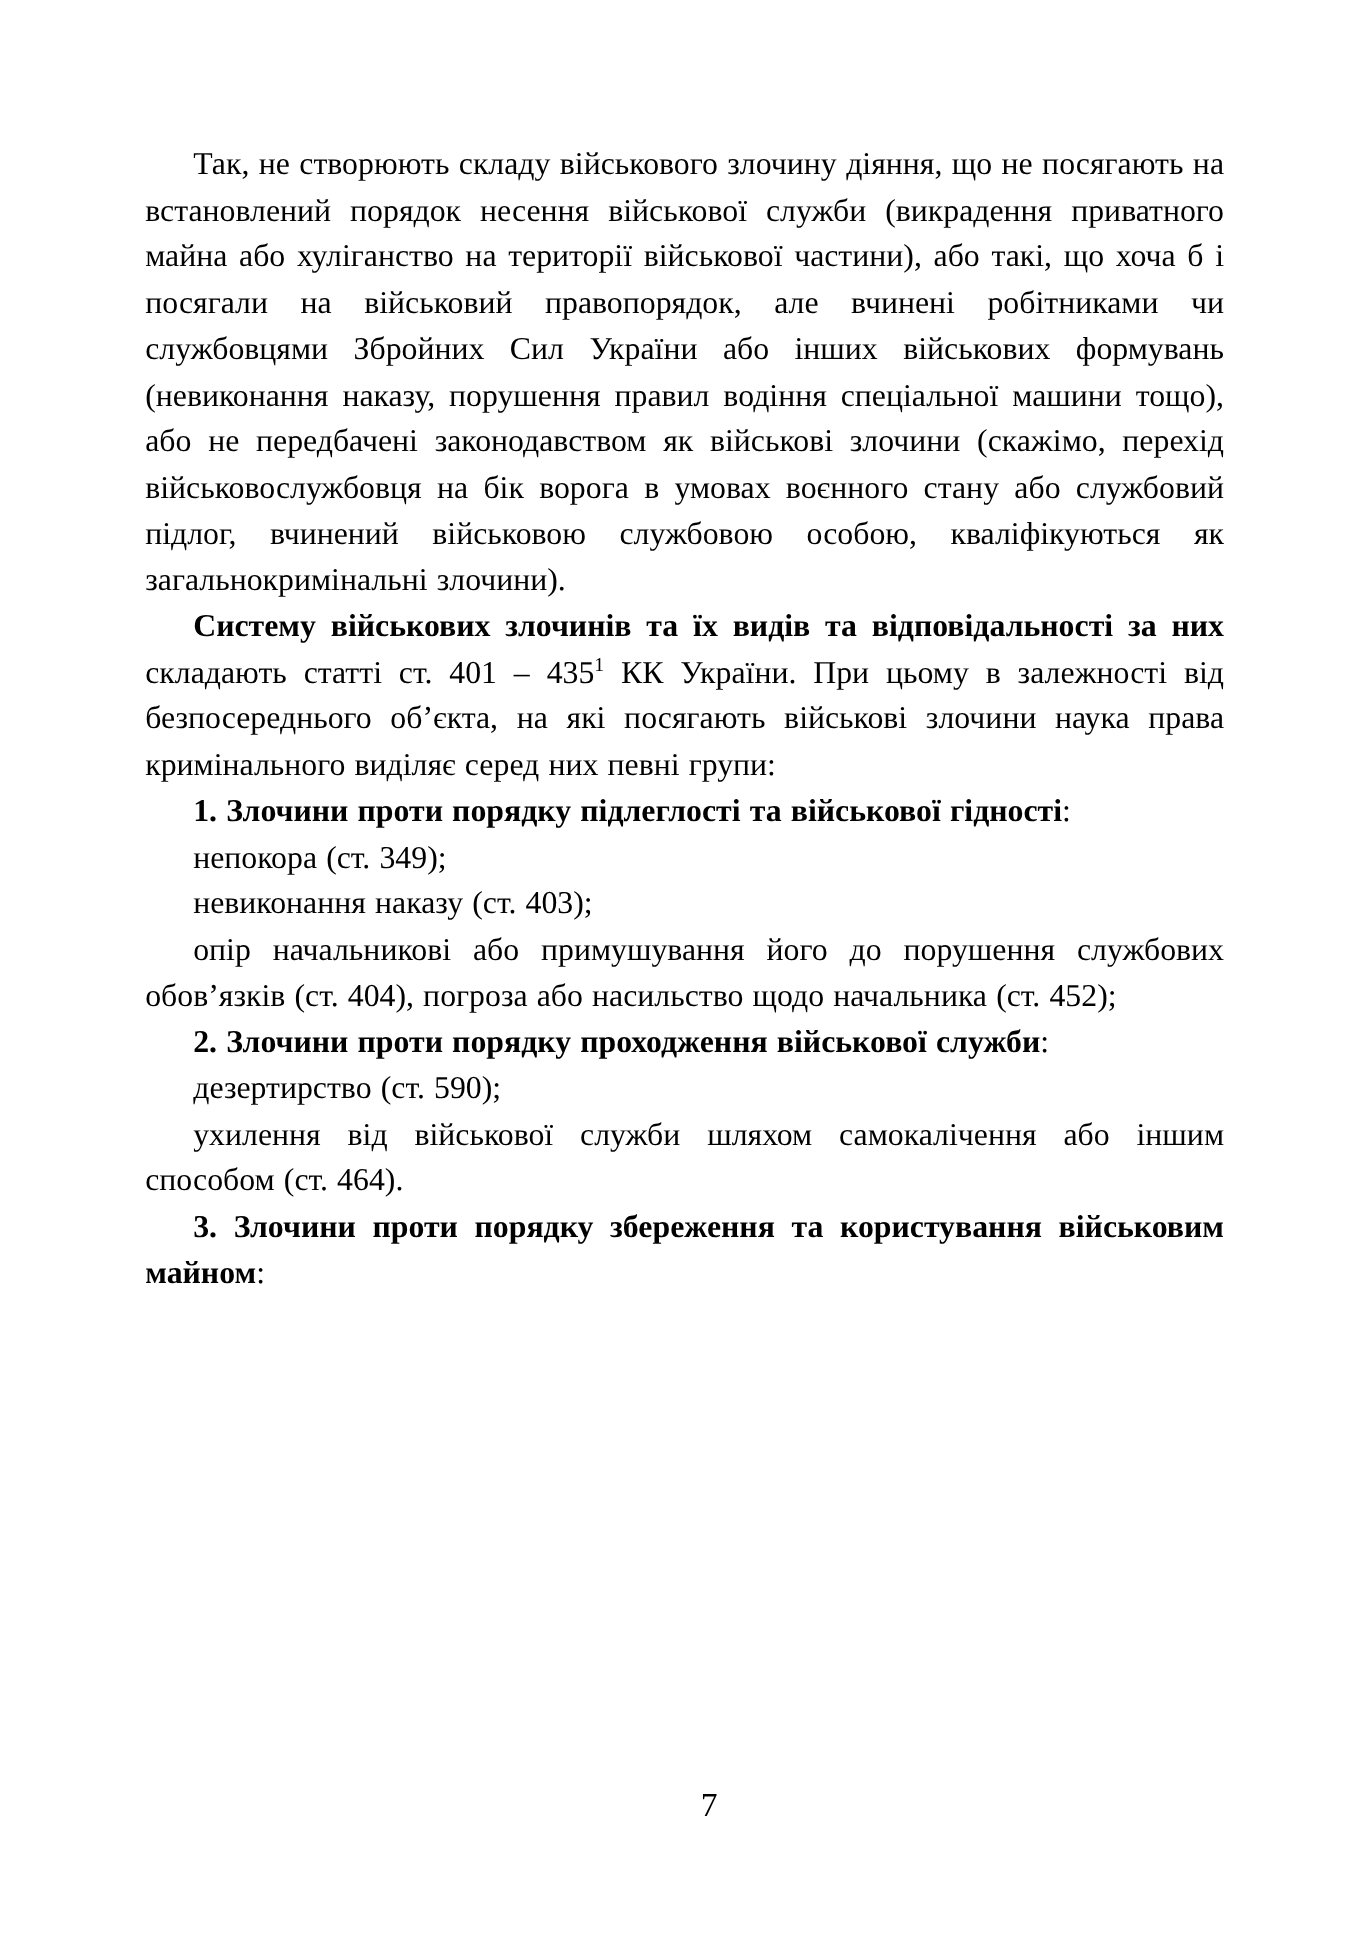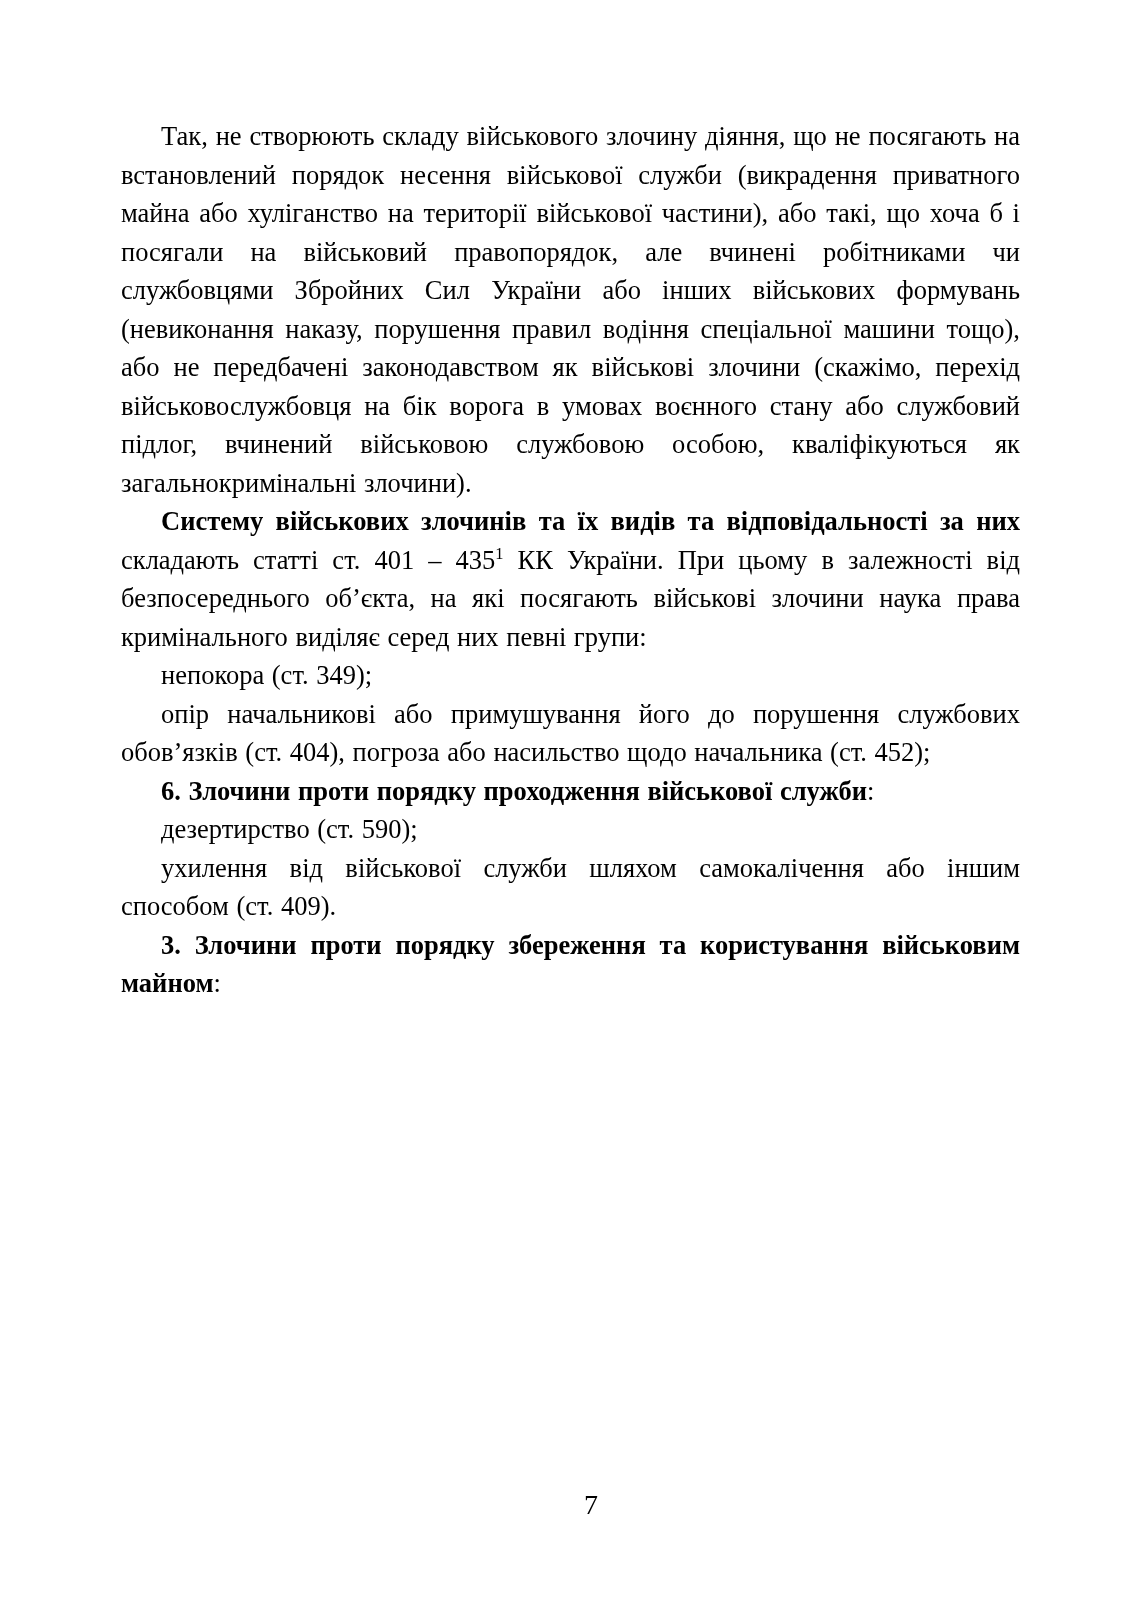--- a/index.html
+++ b/index.html
@@ -50,21 +50,23 @@
     color: #000000;
   }
 </style>
 </head>
 <body>
 
 <div class="page">
   <div class="content" id="doc-body">
       <p class="para normal"><span>Так, не створюють складу військового злочину діяння, що не посягають на встановлений порядок несення військової служби (викрадення приватного майна або хуліганство на території військової частини), або такі, що хоча б і посягали на військовий правопорядок, але вчинені робітниками чи службовцями Збройних Сил України або інших військових формувань (невиконання наказу, порушення правил водіння спеціальної машини тощо), або не передбачені законодавством як військові злочини (скажімо, перехід військовослужбовця на бік ворога в умовах воєнного стану або службовий підлог, вчинений військовою службовою особою, кваліфікуються як загальнокримінальні злочини).</span></p>
       <p class="para normal"><span class="bold">Систему військових злочинів та їх видів та відповідальності за них</span><span> складають статті ст. 401 – 435</span><sup>1</sup><span> КК України. При цьому в залежності від безпосереднього об’єкта, на які посягають військові злочини наука права кримінального виділяє серед них певні групи:</span></p>
+      <p class="para heading"><span class="bold">1. Злочини проти порядку підлеглості та військової гідності</span><span>:</span></p>
       <p class="para normal"><span>непокора (ст. 349);</span></p>
+      <p class="para normal"><span>невиконання наказу (ст. 403);</span></p>
       <p class="para normal"><span>опір начальникові або примушування його до порушення службових обов’язків (ст. 404), погроза або насильство щодо начальника (ст. 452);</span></p>
-      <p class="para heading"><span class="bold">6. Злочини проти порядку проходження військової служби</span><span>:</span></p>
+      <p class="para heading"><span class="bold">2. Злочини проти порядку проходження військової служби</span><span>:</span></p>
       <p class="para normal"><span>дезертирство (ст. 590);</span></p>
-      <p class="para normal"><span>ухилення від військової служби шляхом самокалічення або іншим способом (ст. 409).</span></p>
+      <p class="para normal"><span>ухилення від військової служби шляхом самокалічення або іншим способом (ст. 464).</span></p>
       <p class="para heading"><span class="bold">3. Злочини проти порядку збереження та користування військовим майном</span><span>:</span></p>
     </div>
   <div class="page-number">7</div>
 </div>
 
 </body></html>

